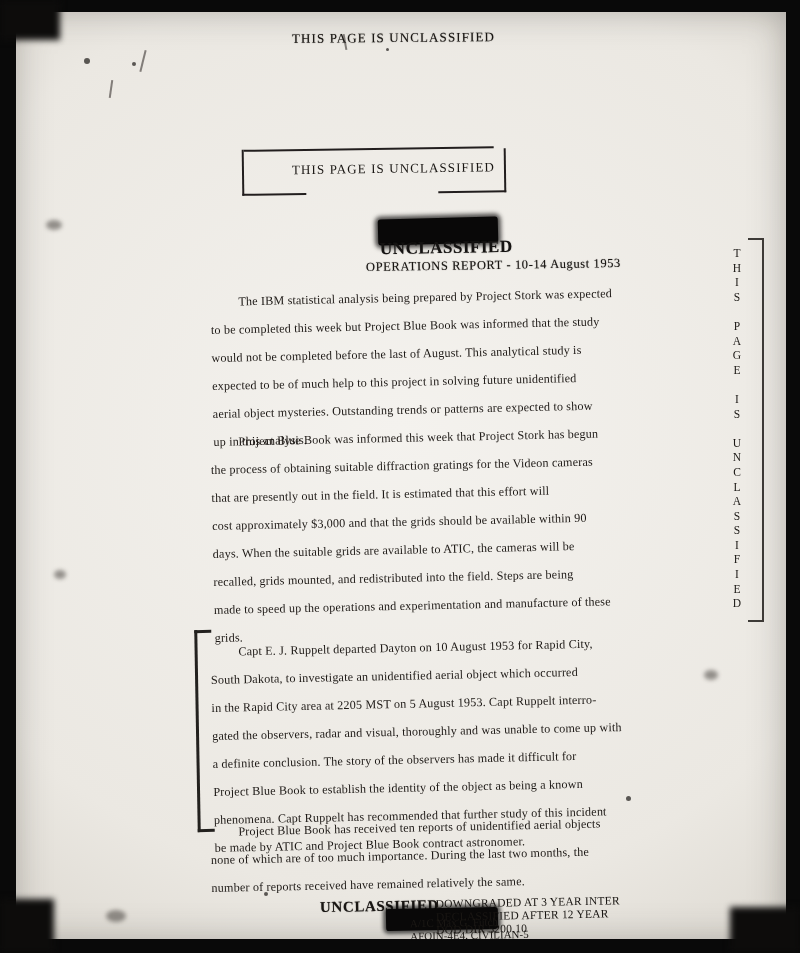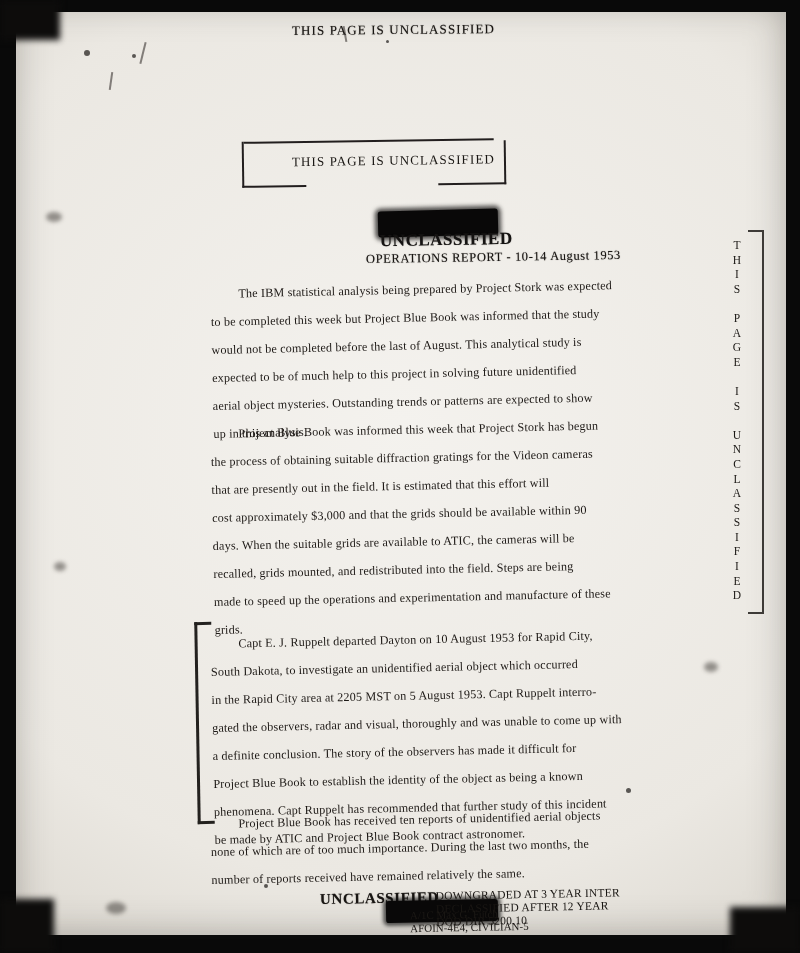--- a/index.html
+++ b/index.html
@@ -19,21 +19,21 @@
     width: 800px;
     height: 953px;
     background: #0a0a0a;
     overflow: hidden;
   }
 
   
   #paper {
     position: absolute;
     left: 14px;
-    top: 2px;
+    top: 10px;
     width: 772px;
     height: 933px;
     background:
       radial-gradient(ellipse 120% 90% at 50% 45%, #f2f0ec 0%, #e9e6e0 55%, #d8d4cc 78%, #bdb9b0 92%, #8d8a84 100%);
     box-shadow: inset 0 0 36px rgba(60,58,54,0.35);
     filter: contrast(1.02);
   }
 
   
   .speck {

